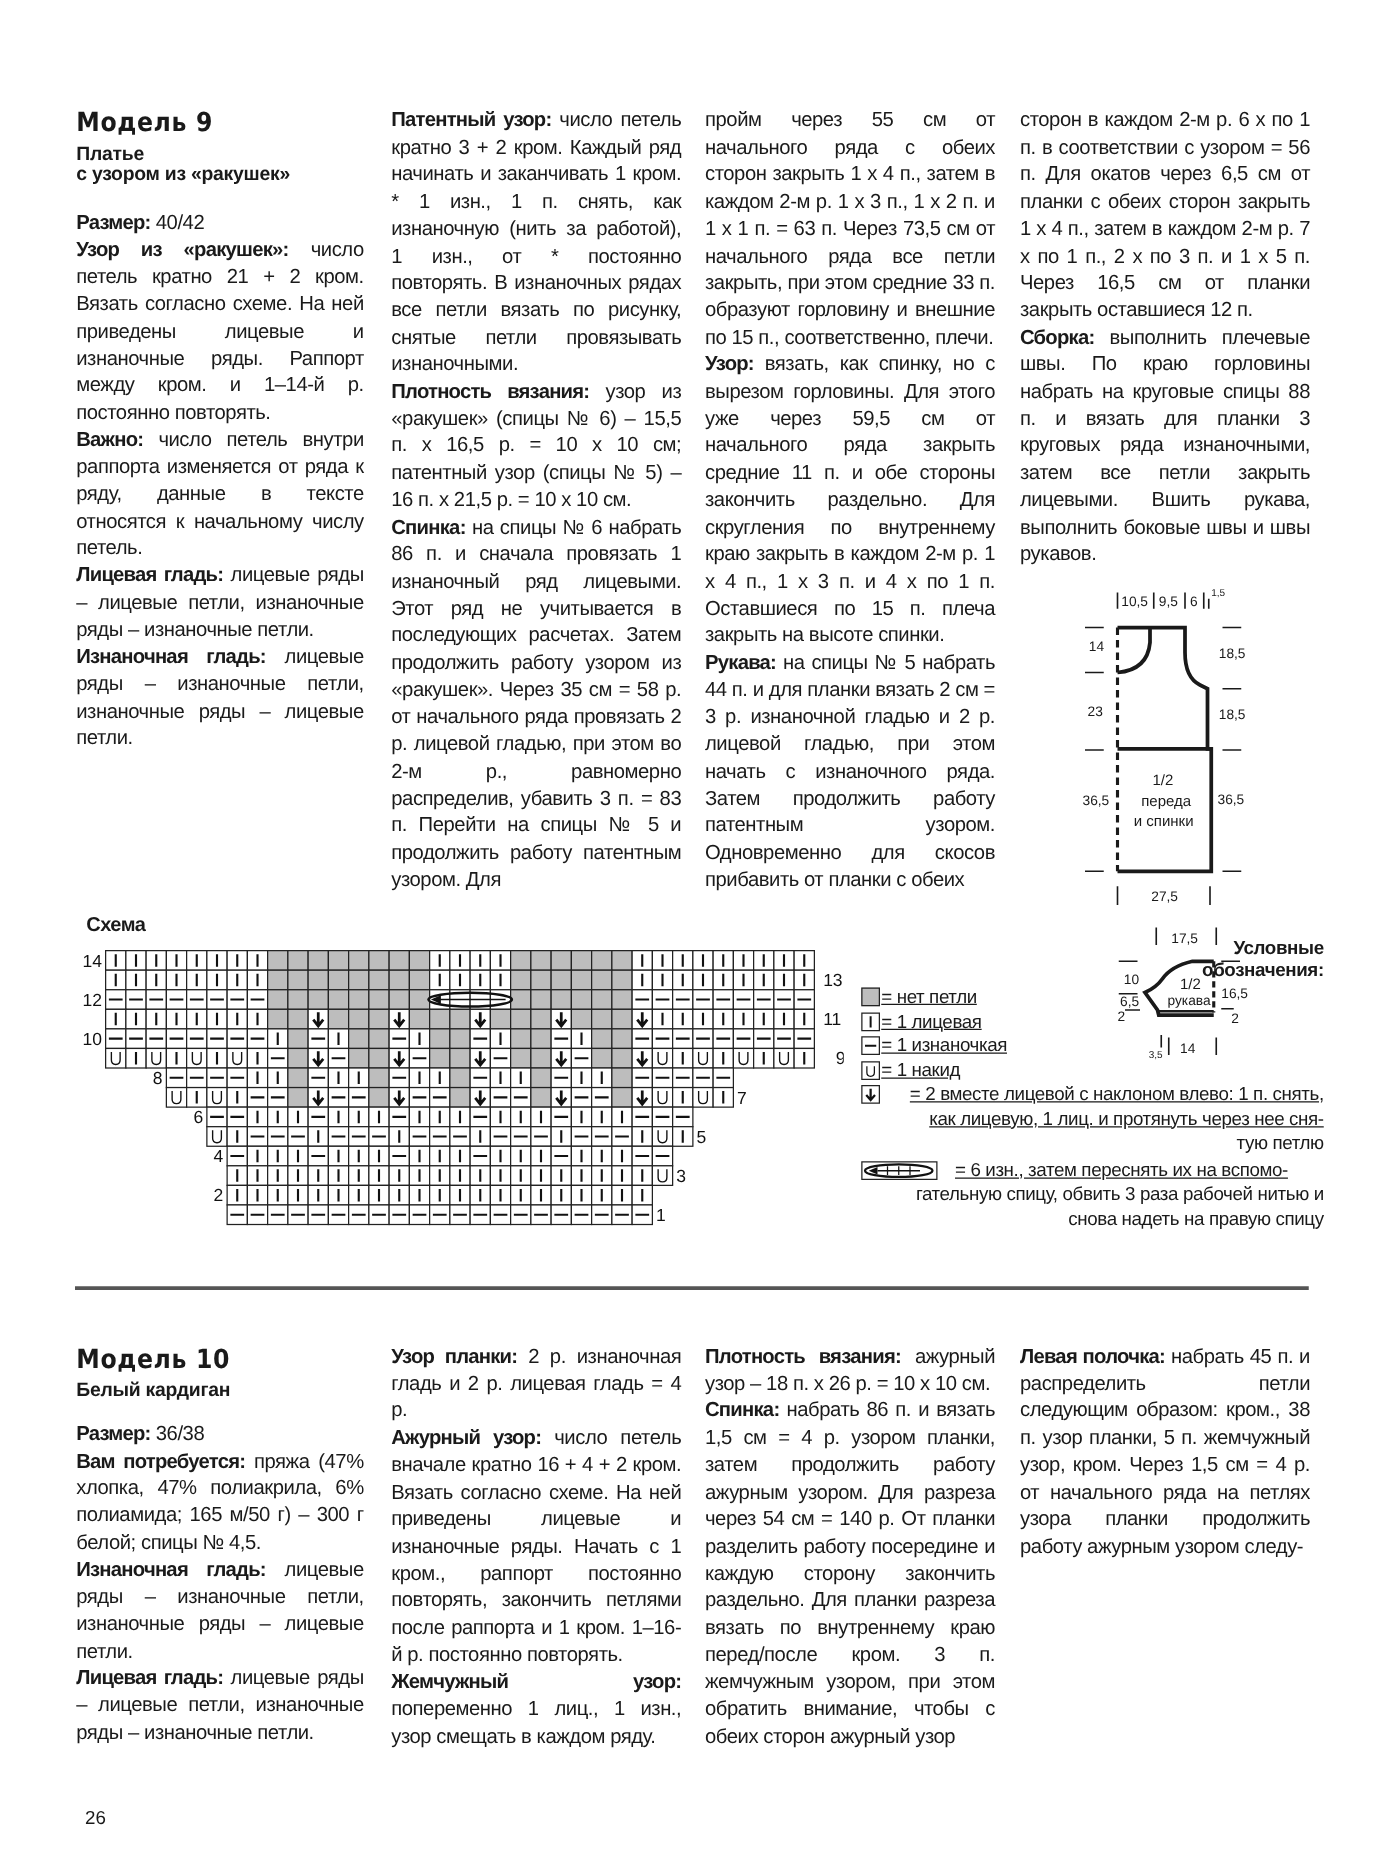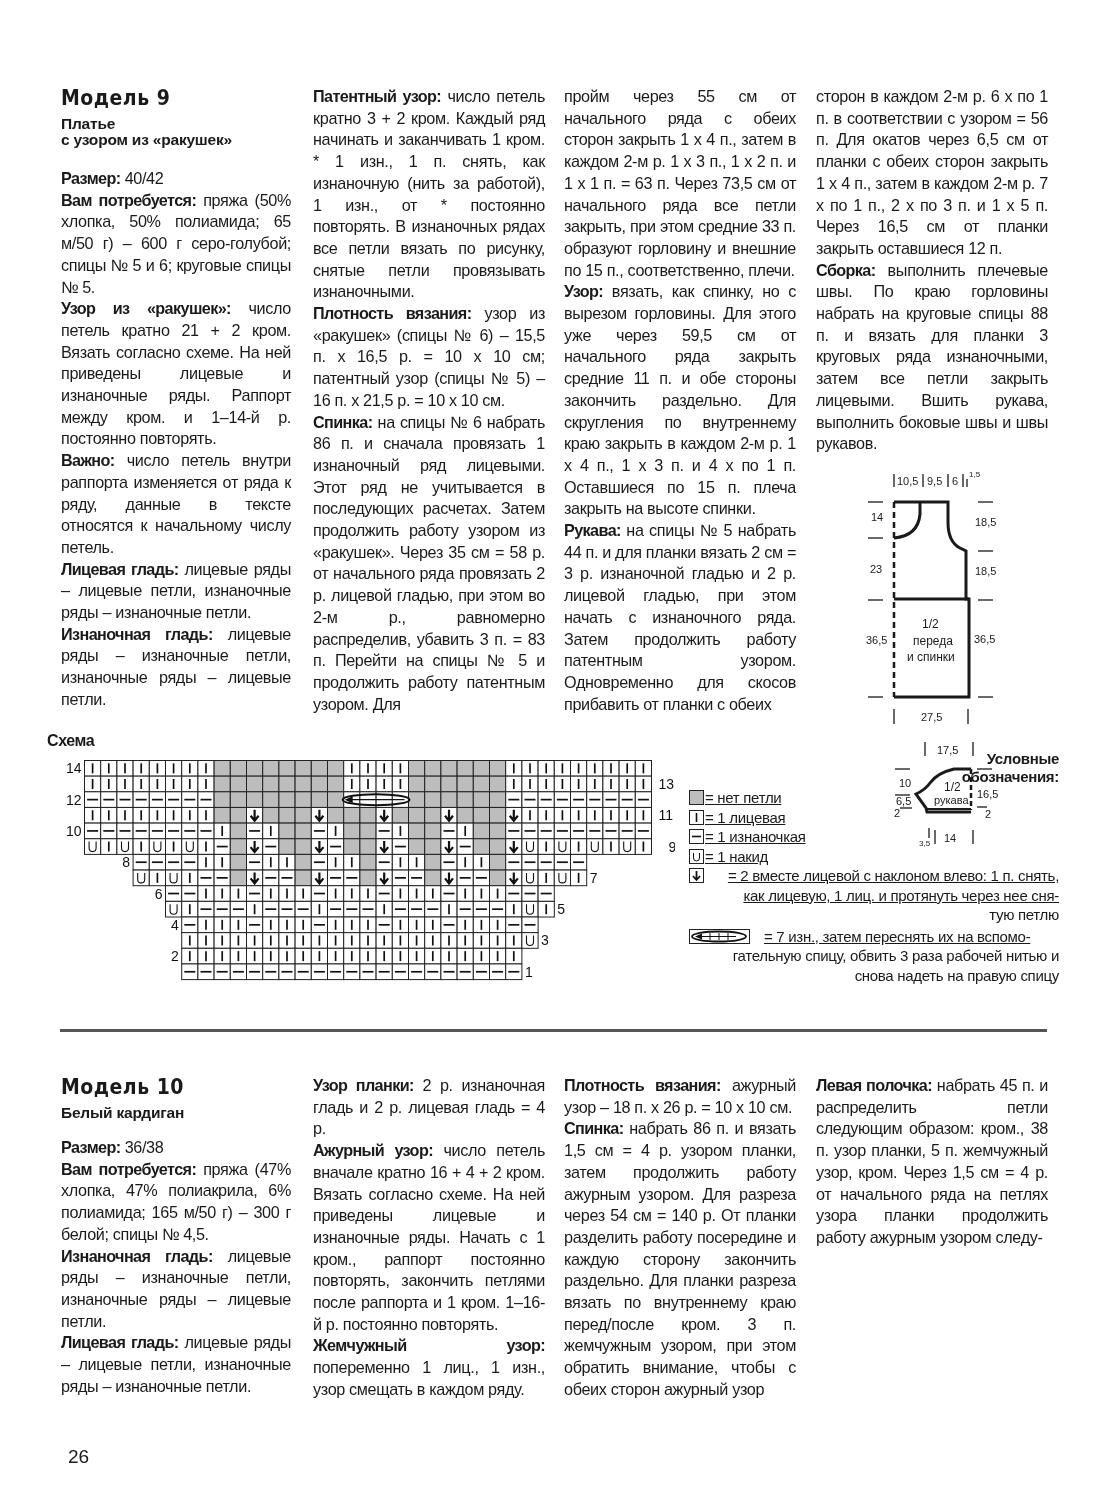--- a/index.html
+++ b/index.html
@@ -7,21 +7,21 @@
          font-family: "Liberation Sans", sans-serif; color: #1a1a1a; }
   .col { position: absolute; font-size: 16.2px; line-height: 21.7px; text-align: justify;
          font-stretch: condensed; letter-spacing: -0.35px; }
   .col p { margin: 0; }
   .col b { font-weight: bold; letter-spacing: -0.6px; }
   .model-title { font-family: "DejaVu Sans", sans-serif; font-weight: bold; font-size: 21px;
                  letter-spacing: 0.5px; margin: 0 0 6px 0; line-height: 24px; }
   .model-sub { font-weight: bold; font-size: 15.5px; line-height: 16px; margin: 0 0 20px 0; letter-spacing: -0.2px; }
   .section-title { position: absolute; font-weight: bold; font-size: 16px; letter-spacing: -0.4px; }
   .divider { position: absolute; left: 60px; top: 1029px; width: 987px; height: 3px; background: #555555; }
-  .page-num { position: absolute; left: 68px; top: 1446px; font-size: 19px; }
+  .page-num { position: absolute; left: 68px; top: 1446px; font-size: 15px; }
   svg text { font-family: "Liberation Sans", sans-serif; }
   .legend { position: absolute; left: 689px; top: 750px; width: 370px; font-size: 15px; line-height: 19.5px; letter-spacing: -0.3px; text-align: right; }
   .legend .lg-title { font-weight: bold; font-size: 15px; line-height: 18px; margin-bottom: 2px; }
   .legend .row { display: flex; align-items: flex-start; text-decoration: underline; }
   .legend .sym { display: inline-block; width: 15px; height: 15px; border: 1.3px solid #222; box-sizing: border-box;
                  margin-top: 2px; margin-right: 1px; flex: 0 0 auto; position: relative; }
   .legend .indent { padding-left: 18px; }
   .sym-gray { background: #bdbdbd; }
   .schematic { position: absolute; }
 </style>
@@ -29,21 +29,20 @@
 <body>
 
 <div class="col" style="left:61px; top:86px; width:230px;">
   <div class="model-title">Модель 9</div>
   <div class="model-sub">
     <div>Платье</div>
     <div>с узором из «ракушек»</div>
   </div>
   <div>
       <p><b>Размер:</b><span> 40/42</span></p>
-      <p><b>Вам потребуется:</b><span> пряжа (50% хлопка, 50% полиамида; 65 м/50 г) – 600 г серо-голубой; спицы № 5 и 6; круговые спицы № 5.</span></p>
       <p><b>Узор из «ракушек»:</b><span> число петель кратно 21 + 2 кром. Вязать согласно схеме. На ней приведены лицевые и изнаночные ряды. Раппорт между кром. и 1–14-й р. постоянно повторять.</span></p>
       <p><b>Важно:</b><span> число петель внутри раппорта изменяется от ряда к ряду, данные в тексте относятся к начальному числу петель.</span></p>
       <p><b>Лицевая гладь:</b><span> лицевые ряды – лицевые петли, изнаночные ряды – изнаночные петли.</span></p>
       <p><b>Изнаночная гладь:</b><span> лицевые ряды – изнаночные петли, изнаночные ряды – лицевые петли.</span></p>
     </div>
 </div>
 
 <div class="col" style="left:313px; top:86px; width:232px;">
   <div>
       <p><b>Патентный узор:</b><span> число петель кратно 3 + 2 кром. Каждый ряд начинать и заканчивать 1 кром. * 1 изн., 1 п. снять, как изнаночную (нить за работой), 1 изн., от * постоянно повторять. В изнаночных рядах все петли вязать по рисунку, снятые петли провязывать изнаночными.</span></p>
@@ -130,21 +129,21 @@
     <text x="4" y="79">2</text>
     <text x="87" y="60">16,5</text>
     <text x="95" y="80">2</text>
     <text x="29" y="108" font-size="8">3,5</text>
     <text x="54" y="104">14</text>
     <text x="54" y="53" font-size="12">1/2</text>
     <text x="44" y="66" font-size="11">рукава</text>
   </g>
 </svg>
 
-<div class="section-title" style="left:47px; top:732px;">Схема</div>
+<div class="section-title" style="left:69px; top:732px;">Схема</div>
 <svg id="chart" style="position:absolute; left:55px; top:755px;" width="620" height="235">
     <g>
       <rect x="29.5" y="5.5" width="16.2" height="15.65" fill="#ffffff" stroke="#222" stroke-width="1"></rect>
       <line x1="37.6" y1="8.325" x2="37.6" y2="18.325" stroke="#111" stroke-width="1.7"></line>
     </g>
     <g>
       <rect x="45.7" y="5.5" width="16.2" height="15.65" fill="#ffffff" stroke="#222" stroke-width="1"></rect>
       <line x1="53.800000000000004" y1="8.325" x2="53.800000000000004" y2="18.325" stroke="#111" stroke-width="1.7"></line>
     </g>
     <g>
@@ -1716,21 +1715,21 @@
     <span style="display:inline-block; width:61px; height:15px; border:1.3px solid #222; box-sizing:border-box; margin:2px 14px 0 0; position:relative;">
       <svg width="59" height="13" style="position:absolute;left:0;top:0">
           <ellipse cx="29" cy="6.5" rx="27" ry="5" fill="none" stroke="#111" stroke-width="1.8"></ellipse>
           <line x1="12" y1="6.5" x2="46" y2="6.5" stroke="#111" stroke-width="1.2"></line>
           <line x1="20" y1="3" x2="20" y2="10" stroke="#111" stroke-width="1"></line>
           <line x1="29" y1="3" x2="29" y2="10" stroke="#111" stroke-width="1"></line>
           <line x1="38" y1="3" x2="38" y2="10" stroke="#111" stroke-width="1"></line>
           <path d="M5,6.5 L12,3.5 L12,9.5 Z" fill="#111"></path>
         </svg>
     </span>
-    <span>= 7 изн., затем переснять их на вспомо-</span>
+    <span>= 6 изн., затем переснять их на вспомо-</span>
   </div>
   <div class="indent">гательную спицу, обвить 3 раза рабочей нитью и снова надеть на правую спицу</div>
 </div>
 
 <div class="divider"></div>
 
 <div class="col" style="left:61px; top:1075px; width:230px;">
   <div class="model-title">Модель 10</div>
   <div class="model-sub" style="margin-bottom:16px;">Белый кардиган</div>
   <div>

